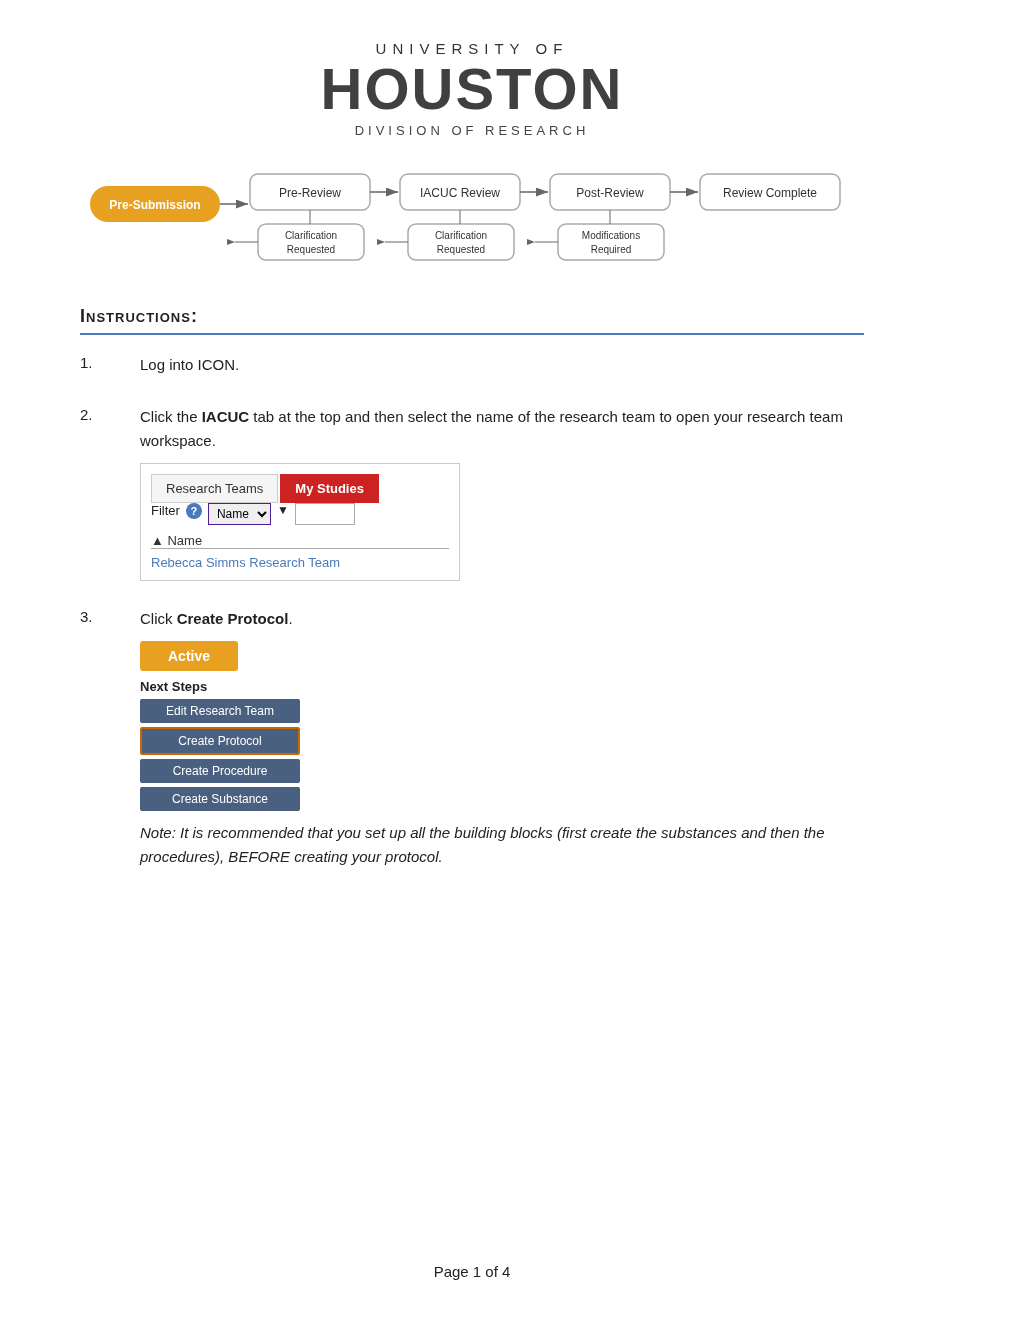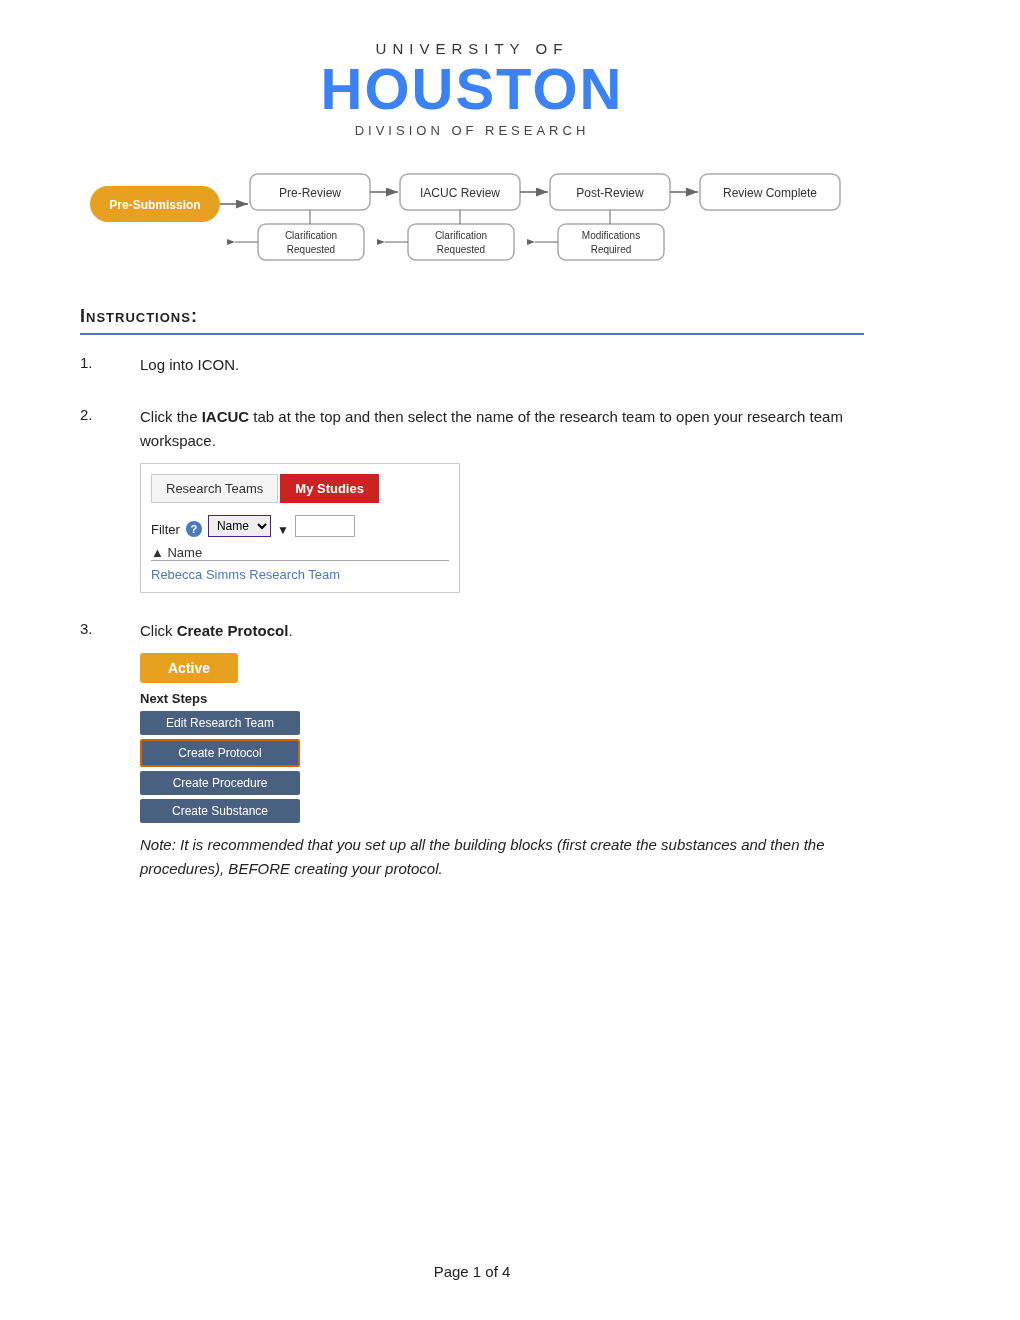--- a/index.html
+++ b/index.html
@@ -29,21 +29,21 @@
     .logo-univ-line {
       font-size: 15px;
       letter-spacing: 6px;
       color: #333;
       font-weight: normal;
       text-transform: uppercase;
     }
     .logo-houston {
       font-size: 58px;
       font-weight: 900;
-      color: #3b82f6;
+      color: #404040;
       letter-spacing: 2px;
       line-height: 1.1;
       text-transform: uppercase;
     }
     .logo-division {
       font-size: 13px;
       letter-spacing: 4px;
       color: #444;
       text-transform: uppercase;
       margin-top: 2px;
@@ -128,24 +128,23 @@
       cursor: pointer;
     }
     .ui-tab.active {
       background: #cc2222;
       color: #fff;
       border-color: #cc2222;
       font-weight: bold;
     }
     .ui-filter-row {
       display: flex;
-      align-items: flex-end;
+      align-items: flex-start;
       gap: 6px;
       margin-bottom: 8px;
-      margin-top: 12px;
     }
     .ui-filter-label {
       font-size: 13px;
     }
     .ui-filter-help {
       display: inline-block;
       width: 16px;
       height: 16px;
       background: #4a7abc;
       color: #fff;

